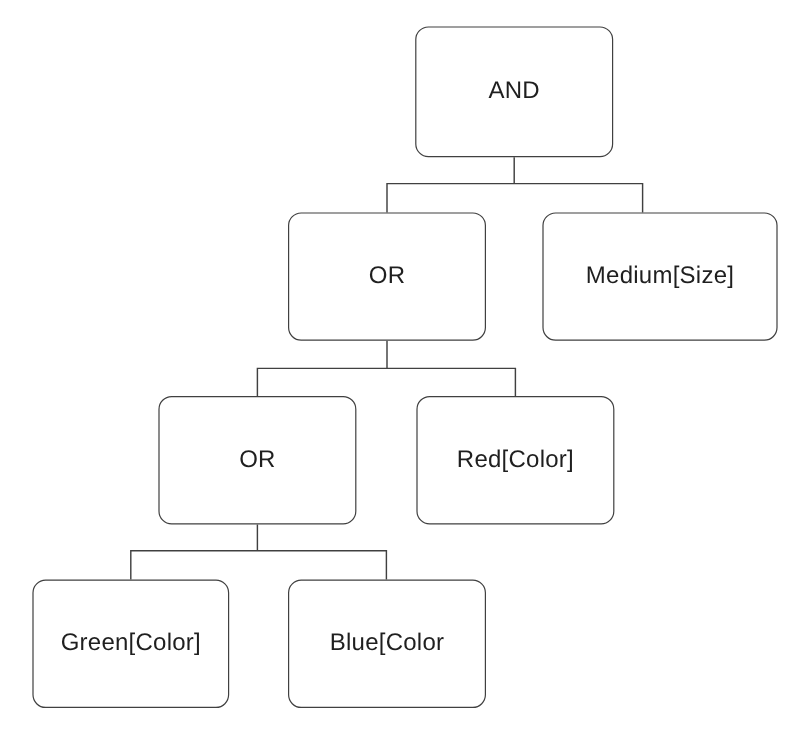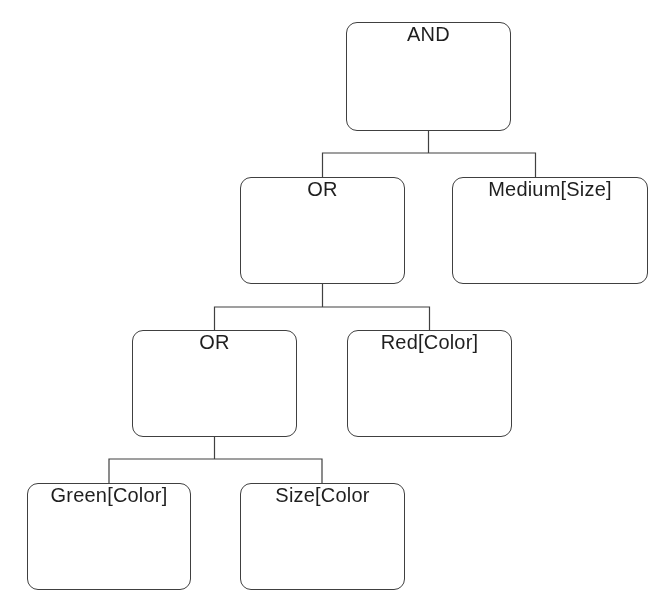--- a/index.html
+++ b/index.html
@@ -34,20 +34,21 @@
     stroke: var(--line);
     stroke-width: 1.2;
   }
   .node {
     position: absolute;
     box-sizing: border-box;
     background: var(--bg);
     border: 1.3px solid var(--line);
     border-radius: 11px;
     display: flex;
+    align-items: center;
     justify-content: center;
   }
   .node .label {
     font-size: 20px;
     color: var(--text);
     white-space: nowrap;
     letter-spacing: 0.2px;
   }
 </style>
 </head>
@@ -82,16 +83,16 @@
 
   <div class="node" style="left:27px; top:483px; width:164px; height:107px;">
     <span class="label">Green[Color]</span>
   </div>
 
   <div class="node" style="left:347px; top:330px; width:165px; height:107px;">
     <span class="label">Red[Color]</span>
   </div>
 
   <div class="node" style="left:240px; top:483px; width:165px; height:107px;">
-    <span class="label">Size[Color</span>
+    <span class="label">Blue[Color</span>
   </div>
 
 </div>
 
 </body></html>

